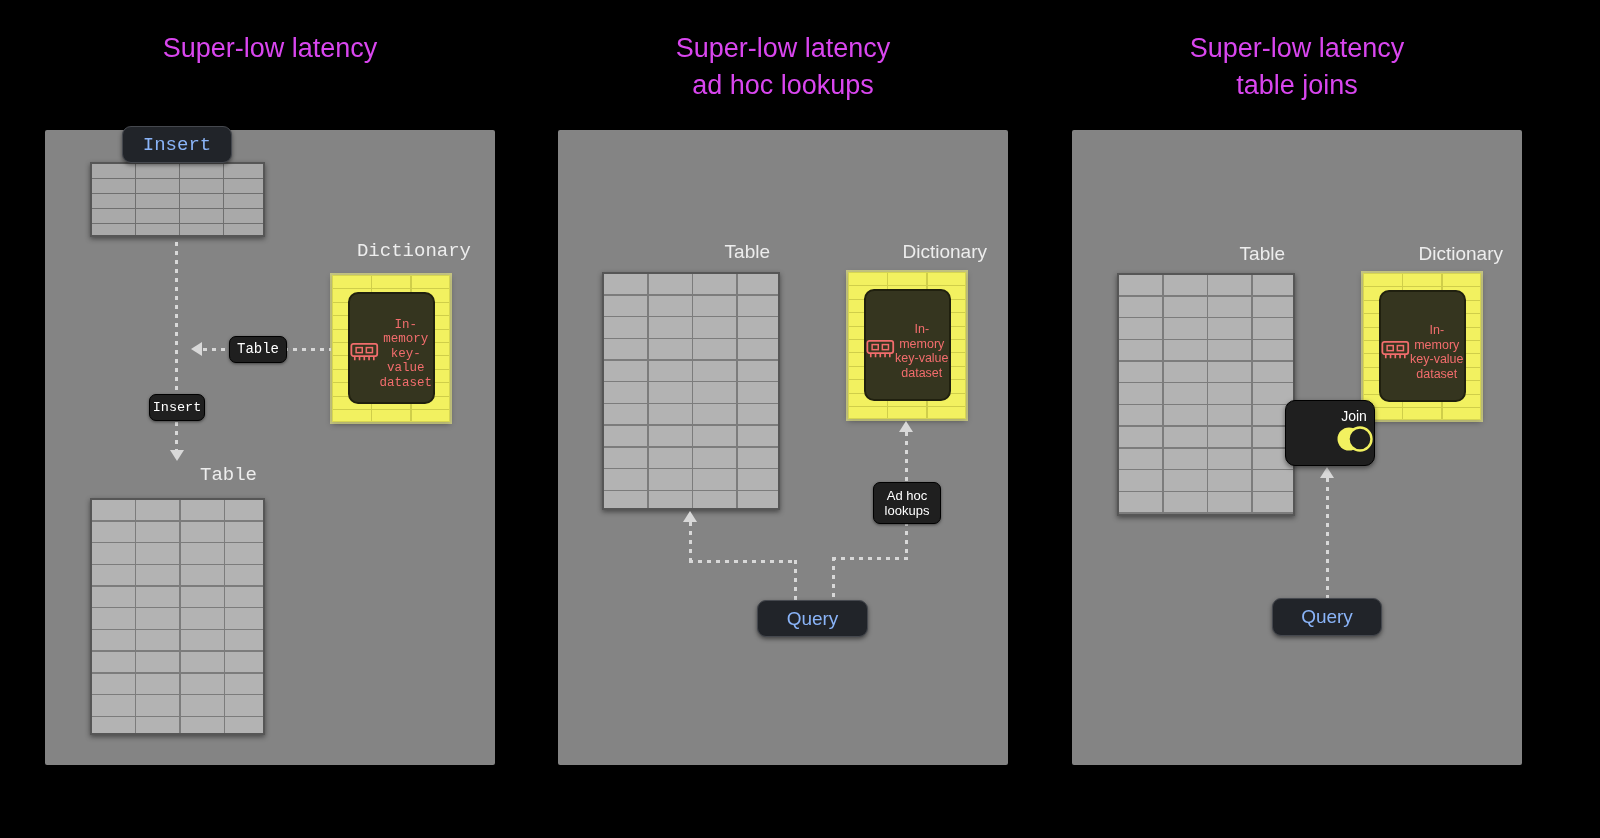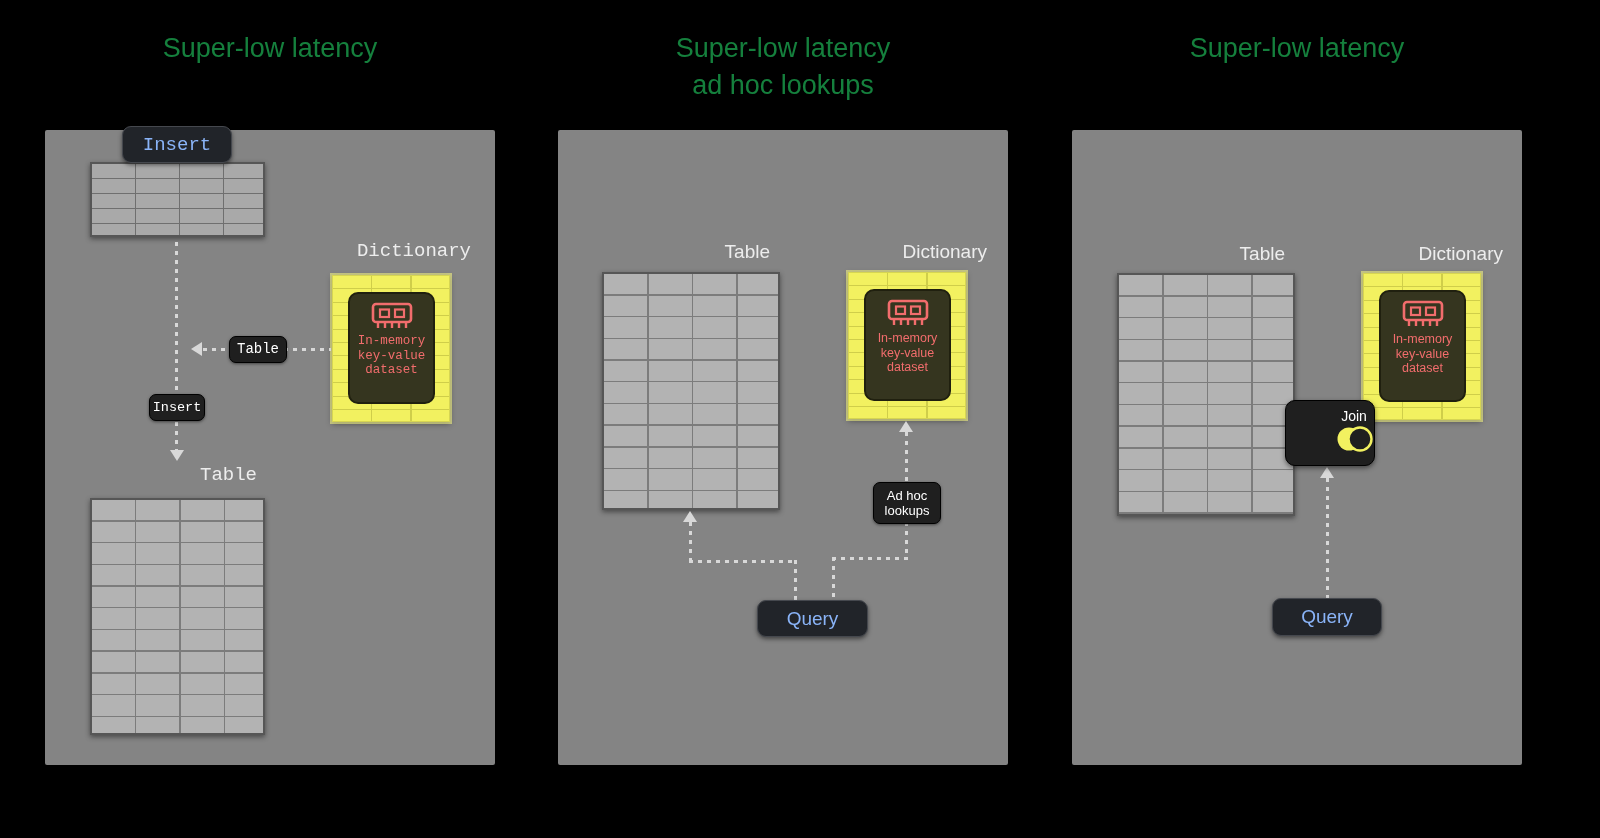--- a/index.html
+++ b/index.html
@@ -7,41 +7,41 @@
     --panel-gray:#848484;
     --accent-blue:#8ab4f8;
     --dictionary-yellow:#f2f160;
     --icon-red:#f26d6d;
     --table-cell-gray:#b3b3b3;
   }
   *{box-sizing:border-box;}
   html,body{margin:0;padding:0;background:var(--background);}
   .canvas{position:relative;width:1600px;height:838px;background:var(--background);
     font-family:"Liberation Sans","DejaVu Sans",sans-serif;overflow:hidden;}
-  .title{position:absolute;top:30px;width:450px;text-align:center;color:#15803d;
+  .title{position:absolute;top:30px;width:450px;text-align:center;color:#d946ef;
     font-size:27px;line-height:37px;font-weight:400;}
   .panel{position:absolute;top:130px;width:450px;height:635px;background:var(--panel-gray);border-radius:2px;}
   .glabel{position:absolute;color:#ededed;font-size:19px;text-align:right;}
   .table-grid{position:absolute;background-color:var(--table-cell-gray);
     border:2px solid #565656;box-shadow:0 2px 5px rgba(0,0,0,.45);
     background-image:
       repeating-linear-gradient(to right, transparent 0 43px, #7c7c7c 43px 44.5px),
       repeating-linear-gradient(to bottom, transparent 0 20.2px, #7c7c7c 20.2px 21.7px);}
   .small-grid{background-color:#a9a9a9;
     background-image:
       repeating-linear-gradient(to right, transparent 0 42.5px, #6f6f6f 42.5px 44px),
       repeating-linear-gradient(to bottom, transparent 0 13.6px, #6f6f6f 13.6px 15.1px);}
   .dict-box{position:absolute;width:118px;height:147px;background-color:var(--dictionary-yellow);
     background-image:
       repeating-linear-gradient(to right, transparent 0 38px, #cfce4a 38px 39.4px),
       repeating-linear-gradient(to bottom, transparent 0 12.4px, #cfce4a 12.4px 13.4px);
     border:1px solid #d6d552;
     box-shadow:0 0 0 2px rgba(250,250,130,.55), 0 2px 6px rgba(0,0,0,.4);}
   .dict-inner{position:absolute;left:15px;top:16px;width:87px;height:112px;background:#35351f;
-    border:2px solid #20200f;border-radius:10px;display:flex;flex-direction:column;align-items:center;padding-top:8px;}
+    border:2px solid #20200f;border-radius:10px;display:flex;flex-direction:row;align-items:center;padding-top:8px;}
   .dict-text{color:var(--icon-red);font-size:12.5px;line-height:14.5px;text-align:center;margin-top:4px;width:80px;}
   .badge{position:absolute;background:#1f1f1f;color:#ffffff;border-radius:7px;border:1px solid #000;
     display:flex;align-items:center;justify-content:center;text-align:center;
     font-size:13px;line-height:15px;box-shadow:0 1px 3px rgba(0,0,0,.5);z-index:4;}
   .btn{position:absolute;background:#212429;color:var(--accent-blue);border-radius:9px;border:1px solid #45484e;
     display:flex;align-items:center;justify-content:center;font-size:19px;
     box-shadow:0 2px 4px rgba(0,0,0,.5);z-index:4;}
   .dot-v{position:absolute;width:3px;z-index:2;
     background-image:repeating-linear-gradient(to bottom,#d8d8d8 0 4px,transparent 4px 9px);}
   .dot-h{position:absolute;height:3px;z-index:2;
@@ -61,20 +61,21 @@
 
   <div class="title" style="left:45px;">
     <div>Super-low latency</div>
   </div>
   <div class="title" style="left:558px;">
     <div>Super-low latency</div>
     <div>ad hoc lookups</div>
   </div>
   <div class="title" style="left:1072px;">
     <div>Super-low latency</div>
+    <div>table joins</div>
   </div>
 
   <div class="panel" style="left:45px;font-family:Liberation Mono, monospace;">
 
     <div class="table-grid small-grid" style="left:45px;top:32px;width:175px;height:75px;"></div>
 
     <div class="btn" style="left:77px;top:-4px;width:110px;height:37px;">Insert</div>
 
 
     <div class="dot-v" style="left:130px;top:112px;height:208px;"></div>

